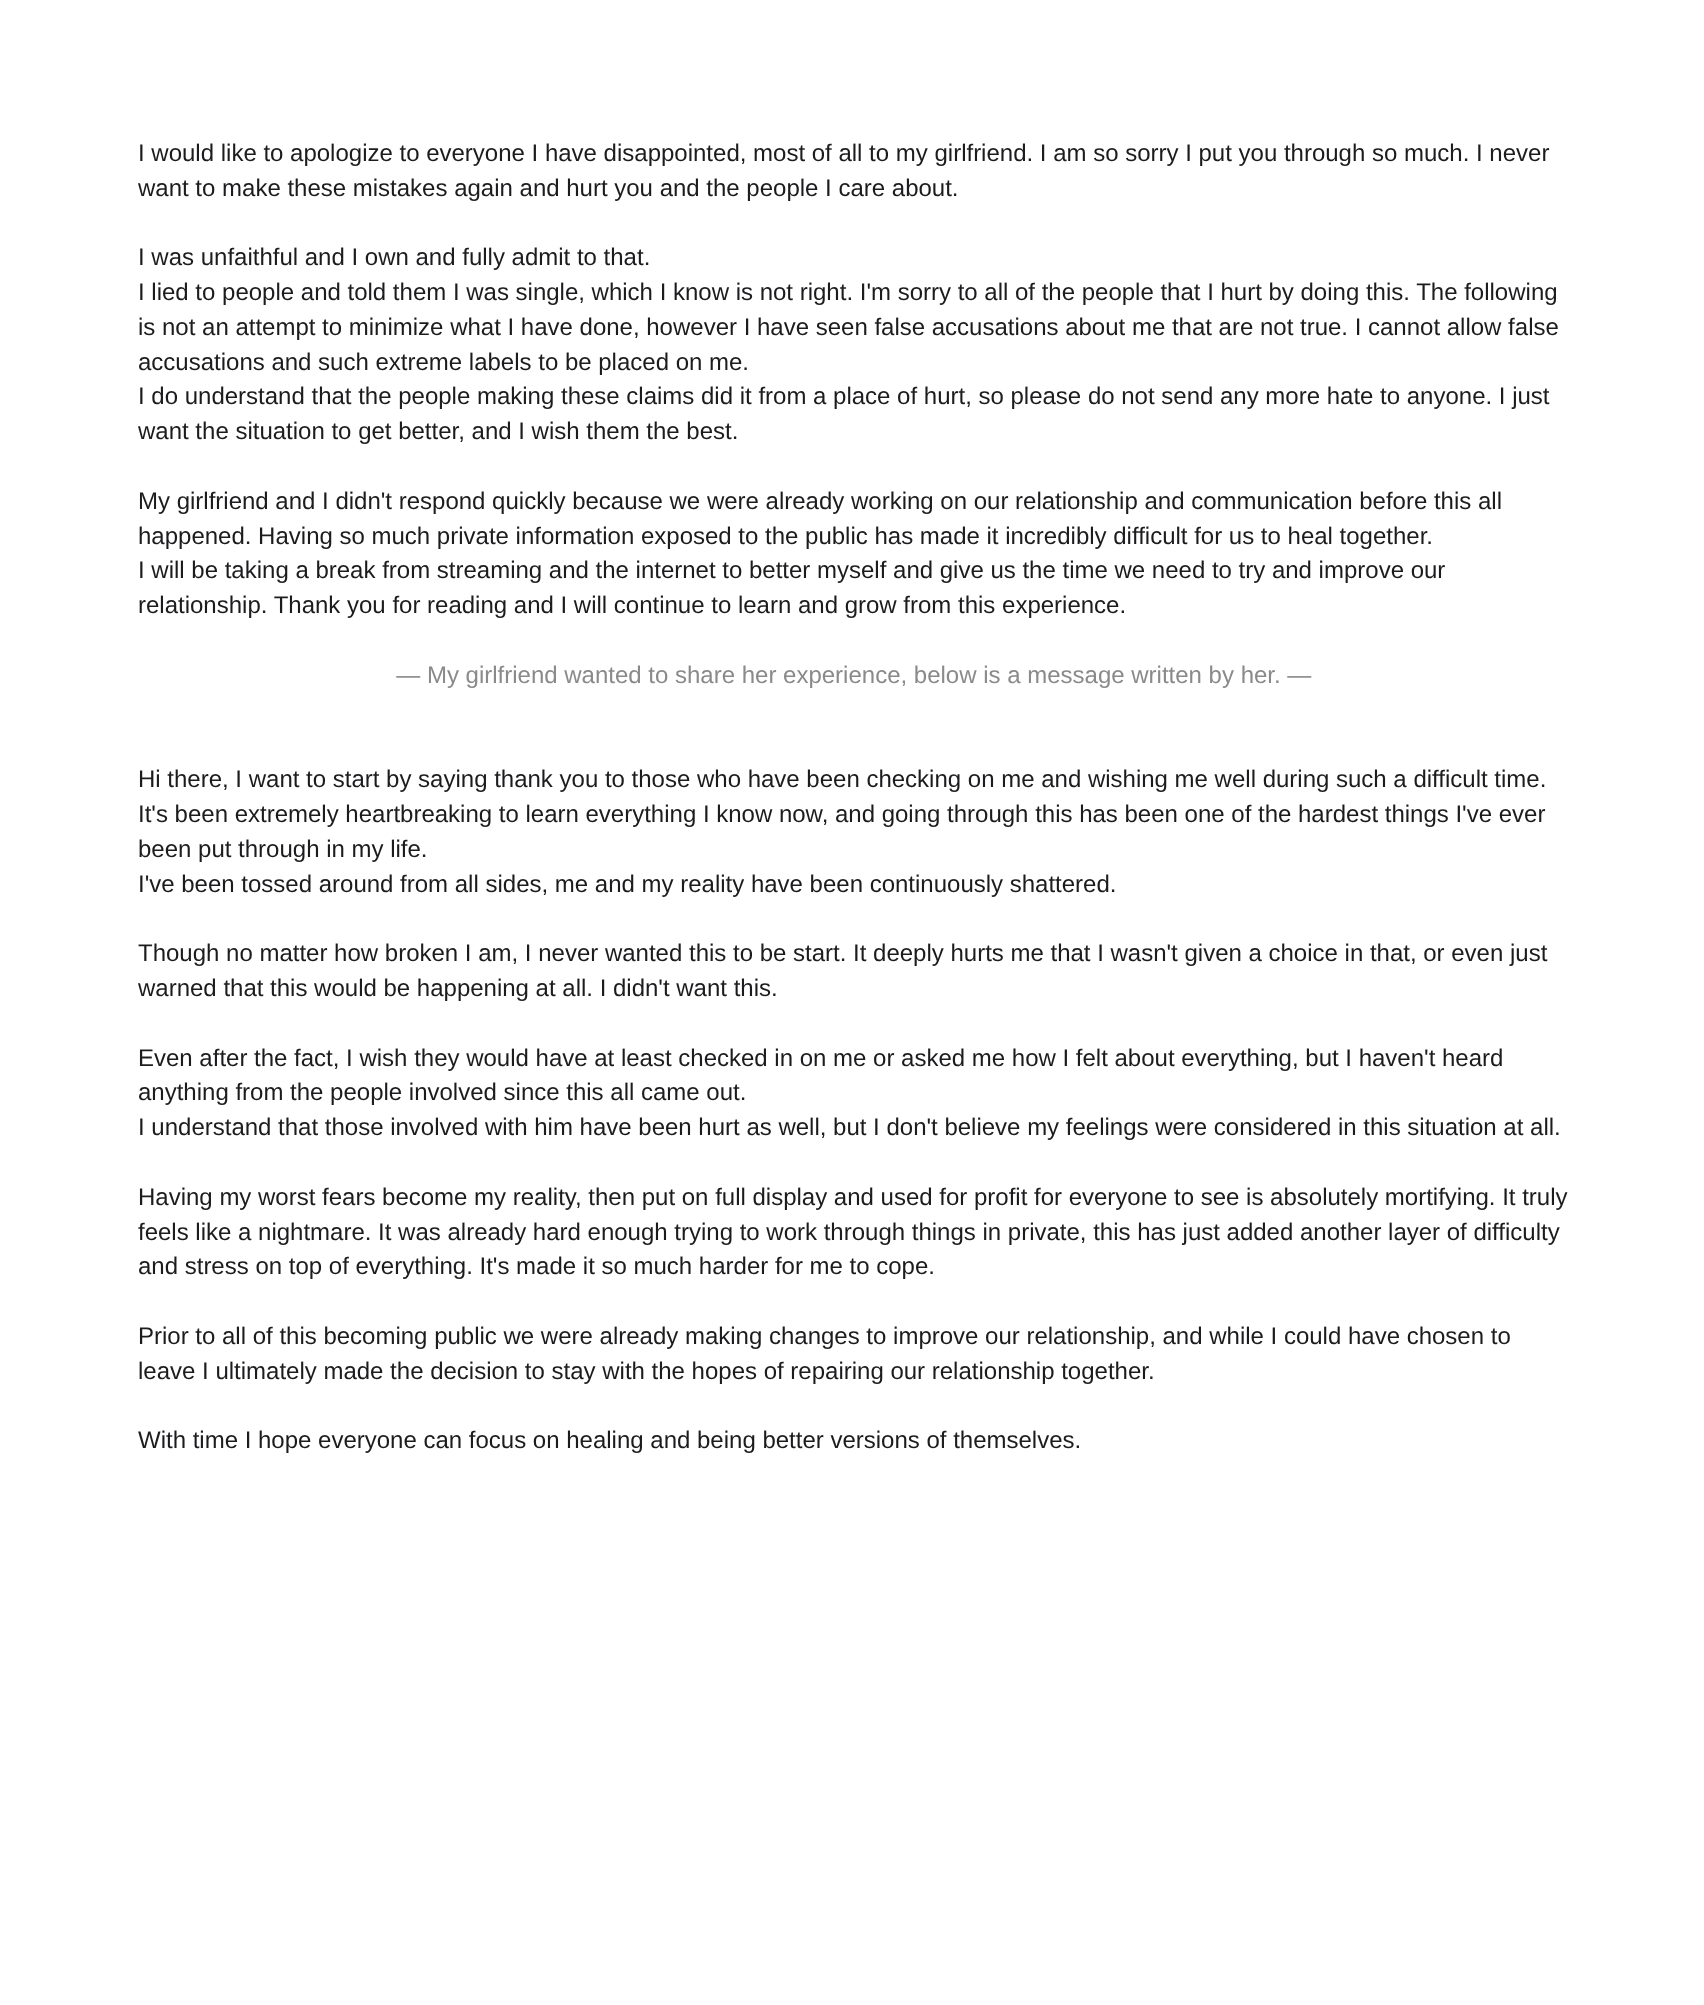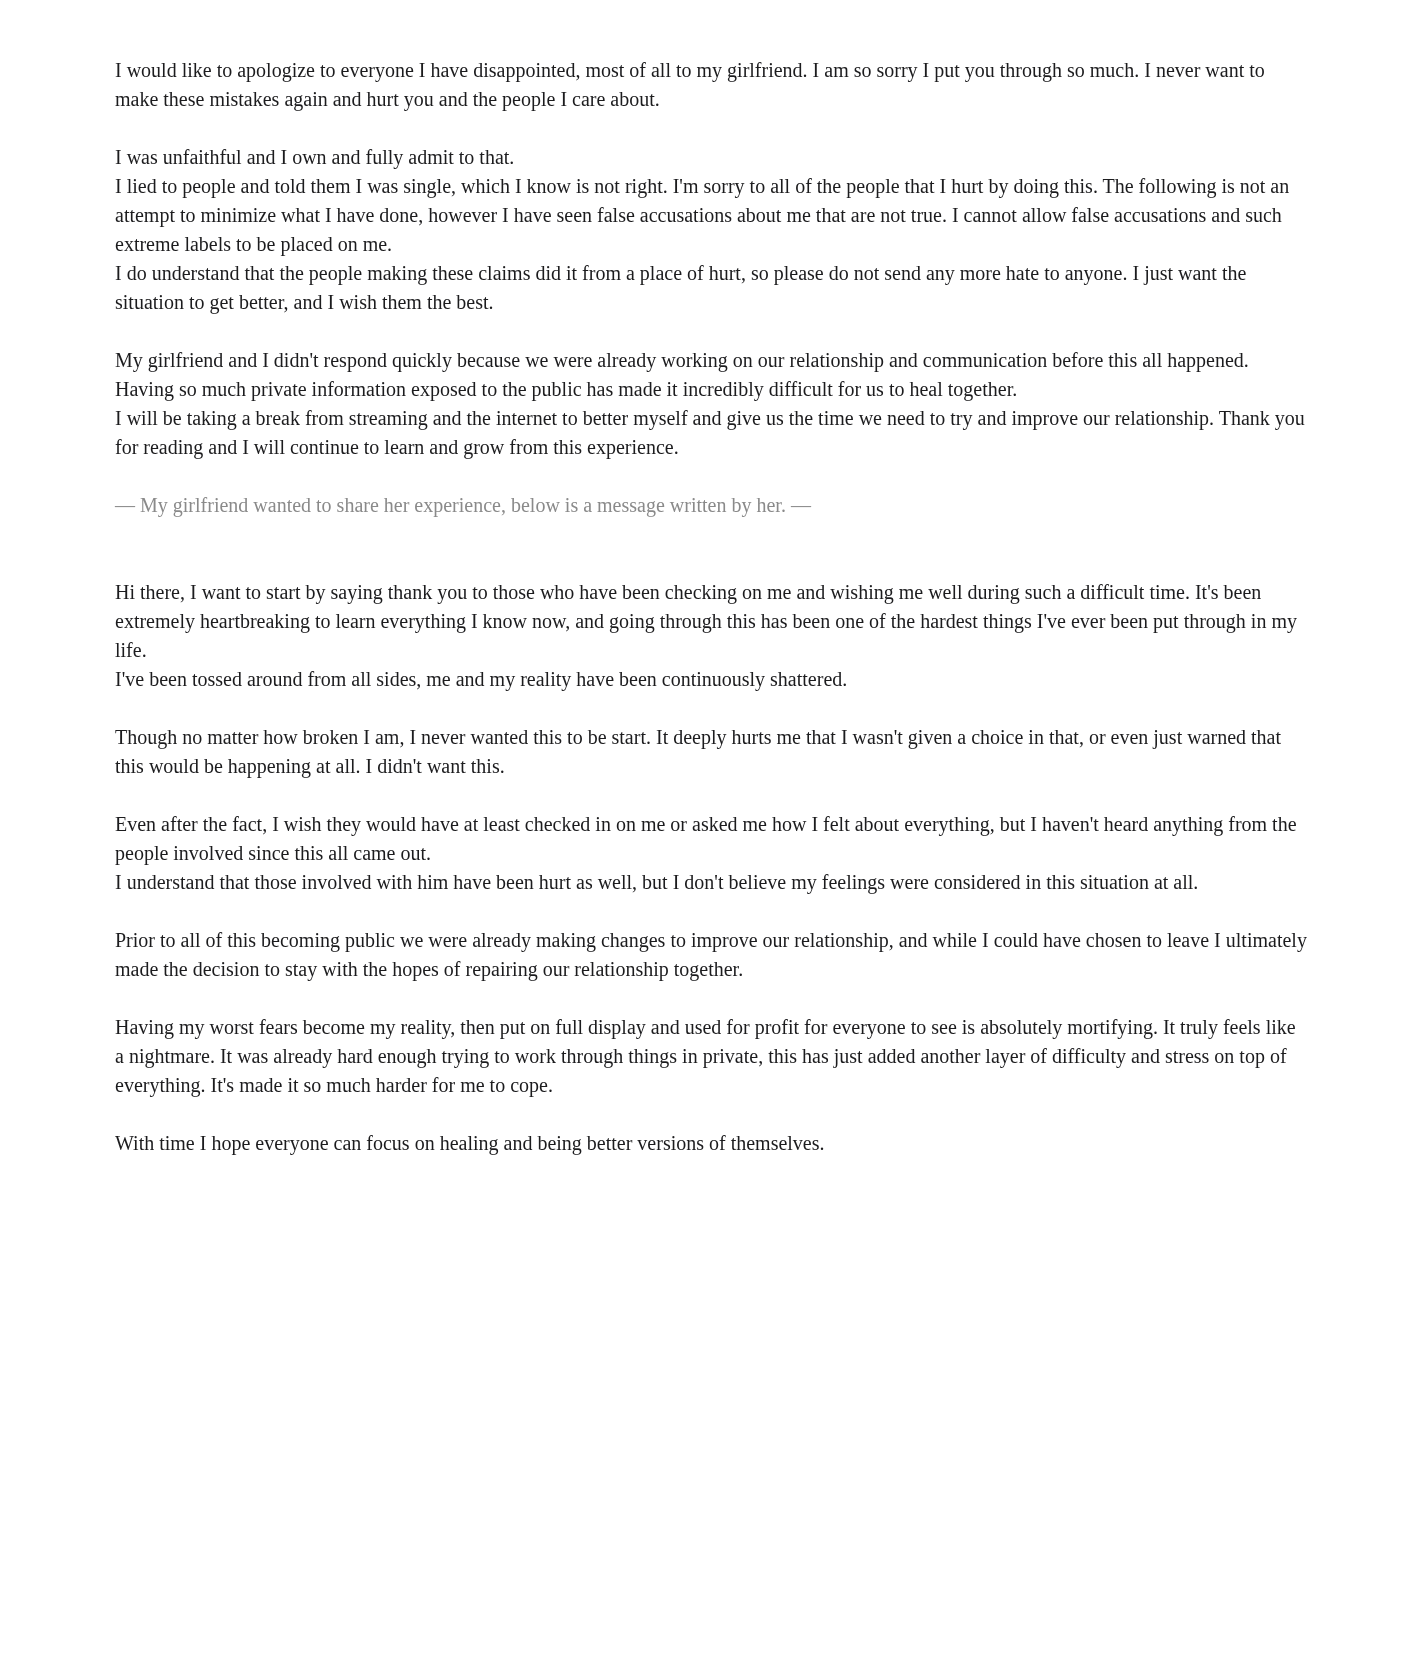--- a/index.html
+++ b/index.html
@@ -5,36 +5,37 @@
   html, body {
     margin: 0;
     padding: 0;
     background: #ffffff;
   }
   .page {
     width: 1420px;
     min-height: 1671px;
     box-sizing: border-box;
     background: #ffffff;
-    padding: 56px 112px 120px 115px;
-    font-family: Liberation Serif, serif;
+    padding: 114px 112px 120px 115px;
+    font-family: Liberation Sans, sans-serif;
     font-size: 20px;
     line-height: 29px;
     color: #1c1c1e;
   }
   .para {
     margin: 0 0 29px 0;
     white-space: pre-wrap;
     word-wrap: break-word;
   }
   .para:last-child {
     margin-bottom: 0;
   }
   .divider {
     margin: 29px 0 58px 0;
+    text-align: center;
     color: #8a8a8a;
     white-space: pre-wrap;
   }
 </style>
 </head>
 <body>
 
 <div class="page">
 
   <p class="para">I would like to apologize to everyone I have disappointed, most of all to my girlfriend. I am so sorry I put you through so much. I never want to make these mistakes again and hurt you and the people I care about.</p>
@@ -49,20 +50,20 @@
   <p class="divider">— My girlfriend wanted to share her experience, below is a message written by her. —</p>
 
   <p class="para">Hi there, I want to start by saying thank you to those who have been checking on me and wishing me well during such a difficult time. It's been extremely heartbreaking to learn everything I know now, and going through this has been one of the hardest things I've ever been put through in my life.
 I've been tossed around from all sides, me and my reality have been continuously shattered.</p>
 
   <p class="para">Though no matter how broken I am, I never wanted this to be start. It deeply hurts me that I wasn't given a choice in that, or even just warned that this would be happening at all. I didn't want this.</p>
 
   <p class="para">Even after the fact, I wish they would have at least checked in on me or asked me how I felt about everything, but I haven't heard anything from the people involved since this all came out.
 I understand that those involved with him have been hurt as well, but I don't believe my feelings were considered in this situation at all.</p>
 
+  <p class="para">Having my worst fears become my reality, then put on full display and used for profit for everyone to see is absolutely mortifying. It truly feels like a nightmare. It was already hard enough trying to work through things in private, this has just added another layer of difficulty and stress on top of everything. It's made it so much harder for me to cope.</p>
+
   <p class="para">Prior to all of this becoming public we were already making changes to improve our relationship, and while I could have chosen to leave I ultimately made the decision to stay with the hopes of repairing our relationship together.</p>
-
-  <p class="para">Having my worst fears become my reality, then put on full display and used for profit for everyone to see is absolutely mortifying. It truly feels like a nightmare. It was already hard enough trying to work through things in private, this has just added another layer of difficulty and stress on top of everything. It's made it so much harder for me to cope.</p>
 
 
   <p class="para">With time I hope everyone can focus on healing and being better versions of themselves.</p>
 
 </div>
 
 </body></html>

